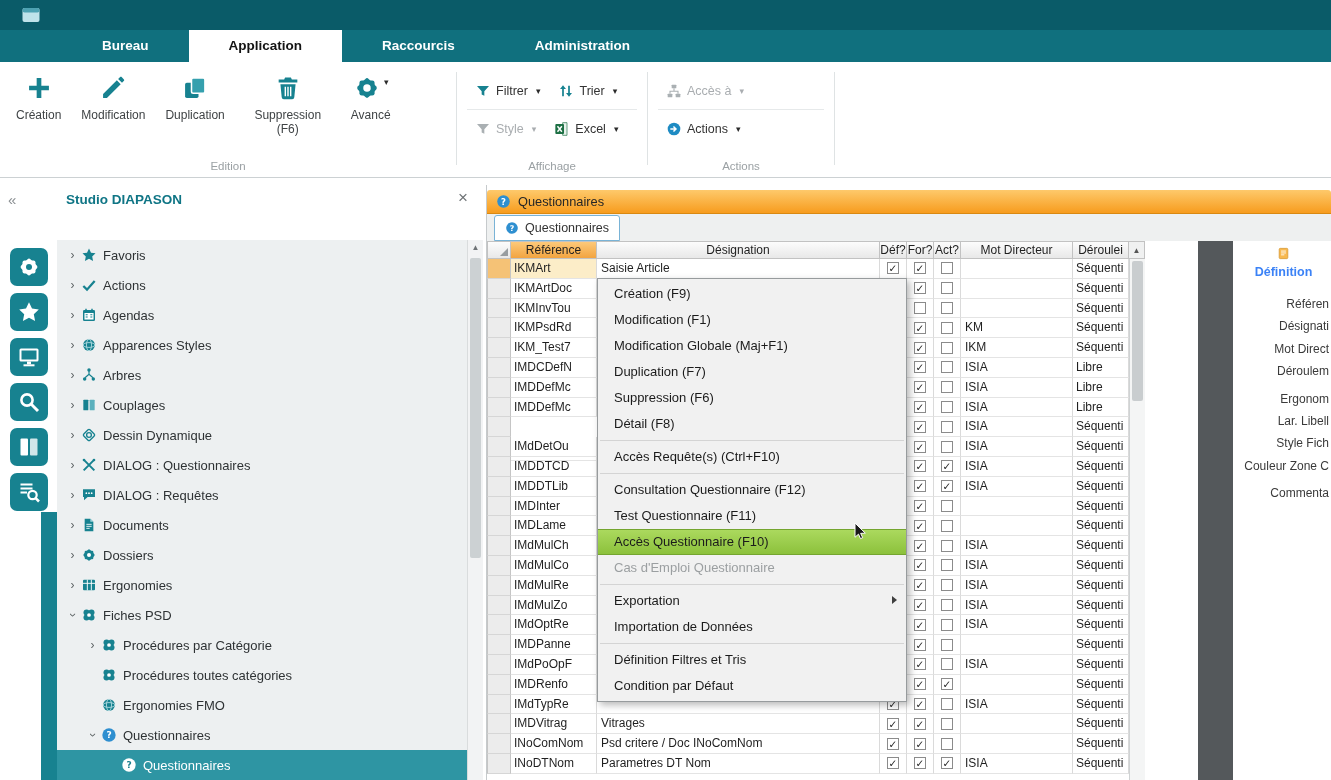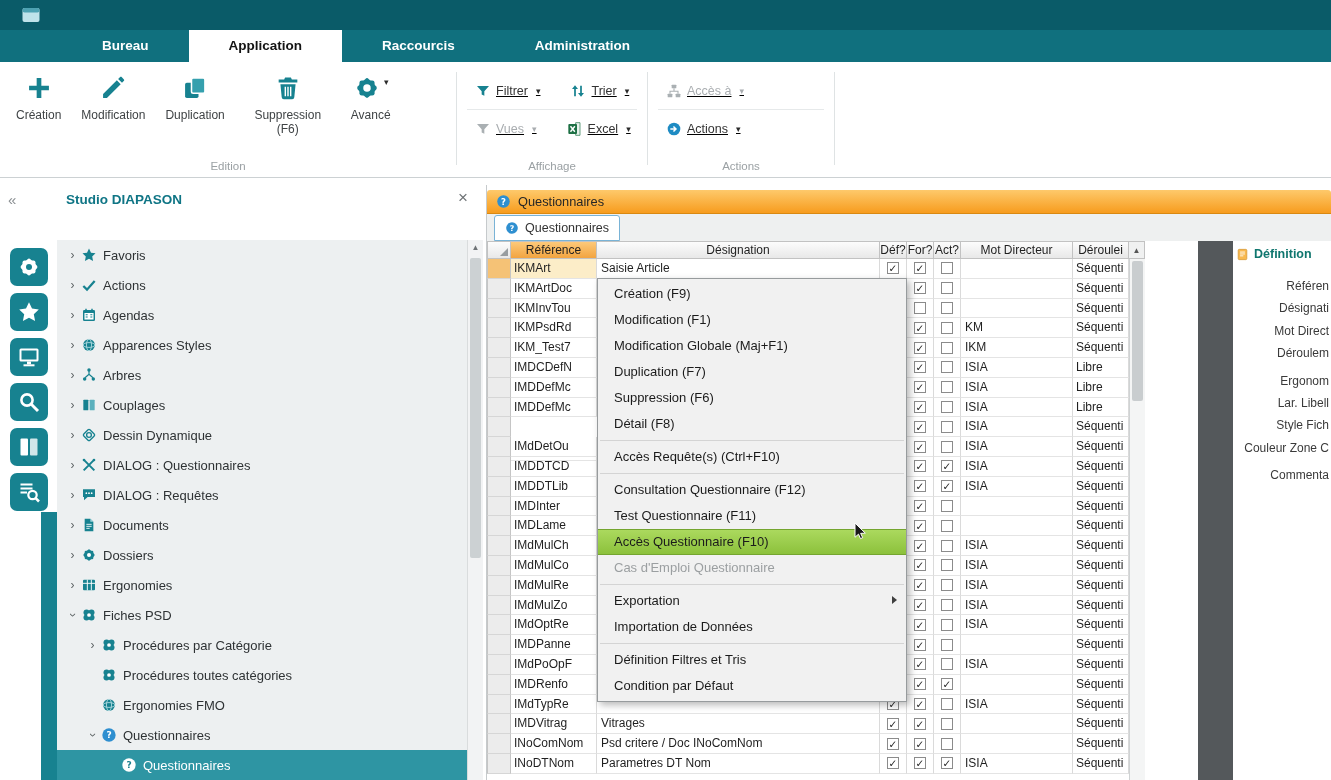--- a/index.html
+++ b/index.html
@@ -23,21 +23,21 @@
   .bigbtn{display:flex;flex-direction:column;align-items:center;padding:0 10px;cursor:default;}
   .bicon{width:28px;height:28px;}
   .bicon-row{display:flex;align-items:flex-start;}
   .blabel{margin-top:7px;font-size:12px;color:#3f4345;text-align:center;line-height:1.15;max-width:86px;}
   .dd{font-size:9px;color:#2b2b2b;margin-left:3px;}
   .bicon-row .dd{margin-top:3px;}
   .glabel{position:absolute;bottom:5px;left:0;right:0;text-align:center;font-size:11.5px;color:#9ba1a4;}
   .vsep{width:1px;background:#dfe3e4;margin:10px 0 12px;}
   .rg-aff{width:190px;padding-top:16px;}
   .rg-act{width:186px;padding-top:16px;}
-  .srow{display:flex;align-items:center;padding-left:18px;height:25px;gap:30px;text-decoration:underline;}
+  .srow{display:flex;align-items:center;padding-left:18px;height:25px;gap:18px;}
   .hsep{height:1px;background:#e6e9ea;margin:6px 10px;}
   .smbtn{display:flex;align-items:center;gap:5px;font-size:12.5px;color:#333;cursor:default;white-space:nowrap;}
   .smbtn .sicon{width:16px;height:16px;}
   .smbtn.disabled{color:#a9adb0;}
   .smbtn.disabled .dd{color:#a9adb0;}
 
   
   .left-head{position:absolute;left:0;top:185px;width:486px;height:32px;background:#fff;}
   .collapse{position:absolute;left:8px;top:6px;font-size:15px;color:#8a8f92;cursor:default;}
   .lh-title{position:absolute;left:66px;top:7px;font-size:13.5px;font-weight:bold;color:#0f7585;}
@@ -92,21 +92,21 @@
   .cb.on::after{content:"\2713";}
   .grow.rowsel .c-sel{background:#f5c276;}
   .grow.rowsel .c-ref{background:#fcedc8;}
   .gvtrack{position:absolute;top:18px;left:642px;width:16px;bottom:0;background:#f4f5f5;border-left:1px solid #cfd2d3;box-sizing:border-box;}
   .gvthumb{margin:2px auto;width:11px;height:140px;background:#c9cdcf;border-radius:2px;}
 
   .splitter{position:absolute;left:711px;width:35px;top:56px;bottom:0;background:#54585b;}
 
   
   .defpanel{position:absolute;left:746px;right:0;top:56px;bottom:0;background:#fff;}
-  .dp-title{display:flex;align-items:center;gap:5px;padding:6px 0 0 3px;font-size:12.5px;font-weight:bold;color:#0f766e;}
+  .dp-title{display:flex;align-items:center;gap:5px;padding:6px 0 0 3px;font-size:12.5px;font-weight:bold;color:#3b82f6;flex-direction:column;}
   .dp-title .dic{width:13px;height:13px;}
   .dfields{margin-top:14px;}
   .dfield{text-align:right;padding-right:2px;font-size:12px;color:#3a3a3a;height:22.4px;line-height:22.4px;white-space:nowrap;}
   .dfield.gap{margin-top:5px;}
 
   
   .ctxmenu{position:absolute;left:597px;top:278px;width:310px;background:#f1f1f1;border:1px solid #979b9d;box-shadow:3px 3px 7px rgba(0,0,0,.28);padding:2px 0;box-sizing:border-box;z-index:10;}
   .mitem{height:26px;line-height:26px;padding-left:16px;font-size:13px;color:#1b1b1b;position:relative;cursor:default;white-space:nowrap;}
   .mitem.hl{background:linear-gradient(#abd95e,#8cc13c);border-top:1px solid #74a52f;border-bottom:1px solid #74a52f;line-height:24px;box-sizing:border-box;}
   .mitem.dis{color:#9b9fa1;}
@@ -221,21 +221,21 @@
         </div>
       </div>
       <div class="hsep"></div>
       <div class="srow">
         <div class="smbtn disabled">
           <span class="sicon" data-icon="funnel-gray">
               <svg viewBox="0 0 24 24">
                 <path d="M3 4.5h18l-7 7.8v6.9l-4-1.8v-5.1z" fill="#aab0b3"></path>
               </svg>
             </span>
-          <span>Vues</span>
+          <span>Style</span>
           <span class="dd">▾</span>
         </div>
         <div class="smbtn">
           <span class="sicon" data-icon="excel">
               <svg viewBox="0 0 24 24">
                 <path d="M13 2.5h6.5v19H13z" fill="#e8f2ec" stroke="#1d7044"></path>
                 <rect x="2" y="4.5" width="13" height="15" rx="1.5" fill="#1d7044"></rect>
                 <path d="M5.2 8l6.6 8M11.8 8l-6.6 8" stroke="#fff" stroke-width="2.2"></path>
               </svg>
             </span>

